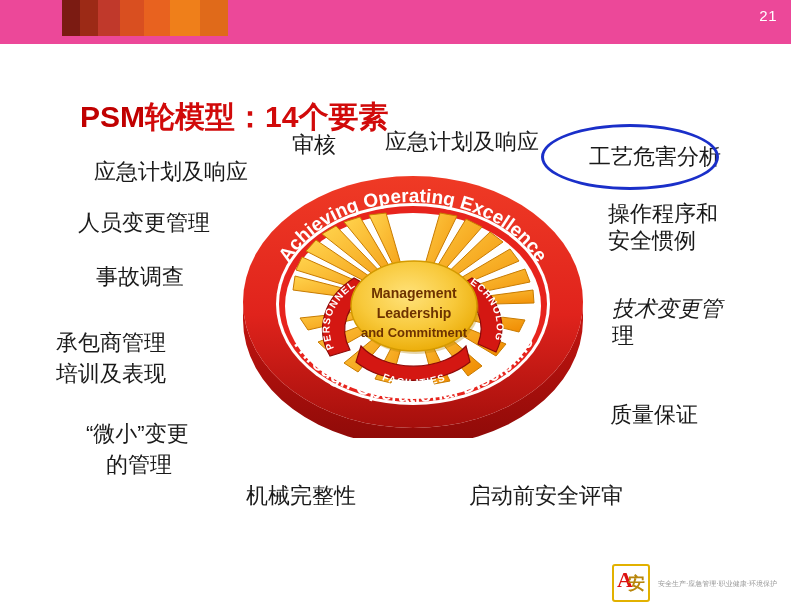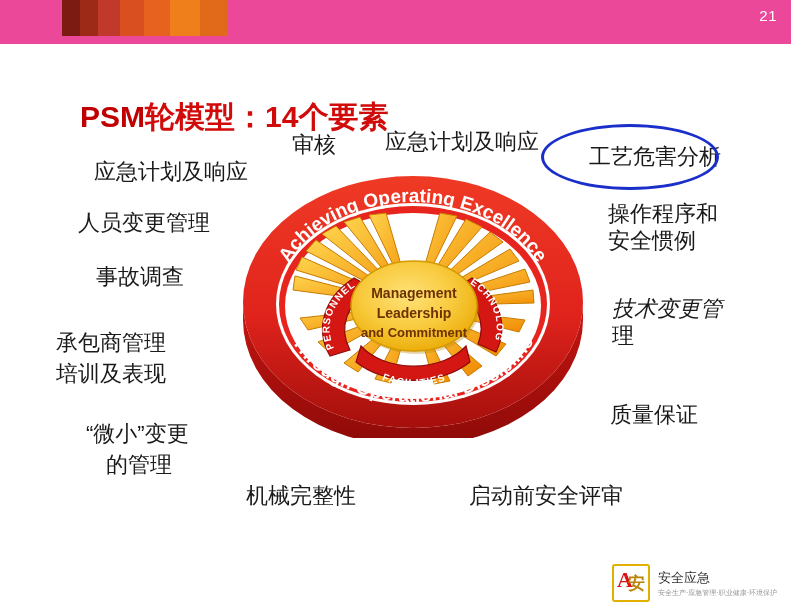--- a/index.html
+++ b/index.html
@@ -208,16 +208,15 @@
   </text>
 </svg>
 </div>
 
 <div class="footer-wm">
   <div class="wm-icon">
     <span class="a">A</span>
     <span class="an">安</span>
   </div>
   <div>
-    <div class="wm-text">安全应急</div>
     <div class="wm-sub">安全生产·应急管理·职业健康·环境保护</div>
   </div>
 </div>
 
 </body></html>

